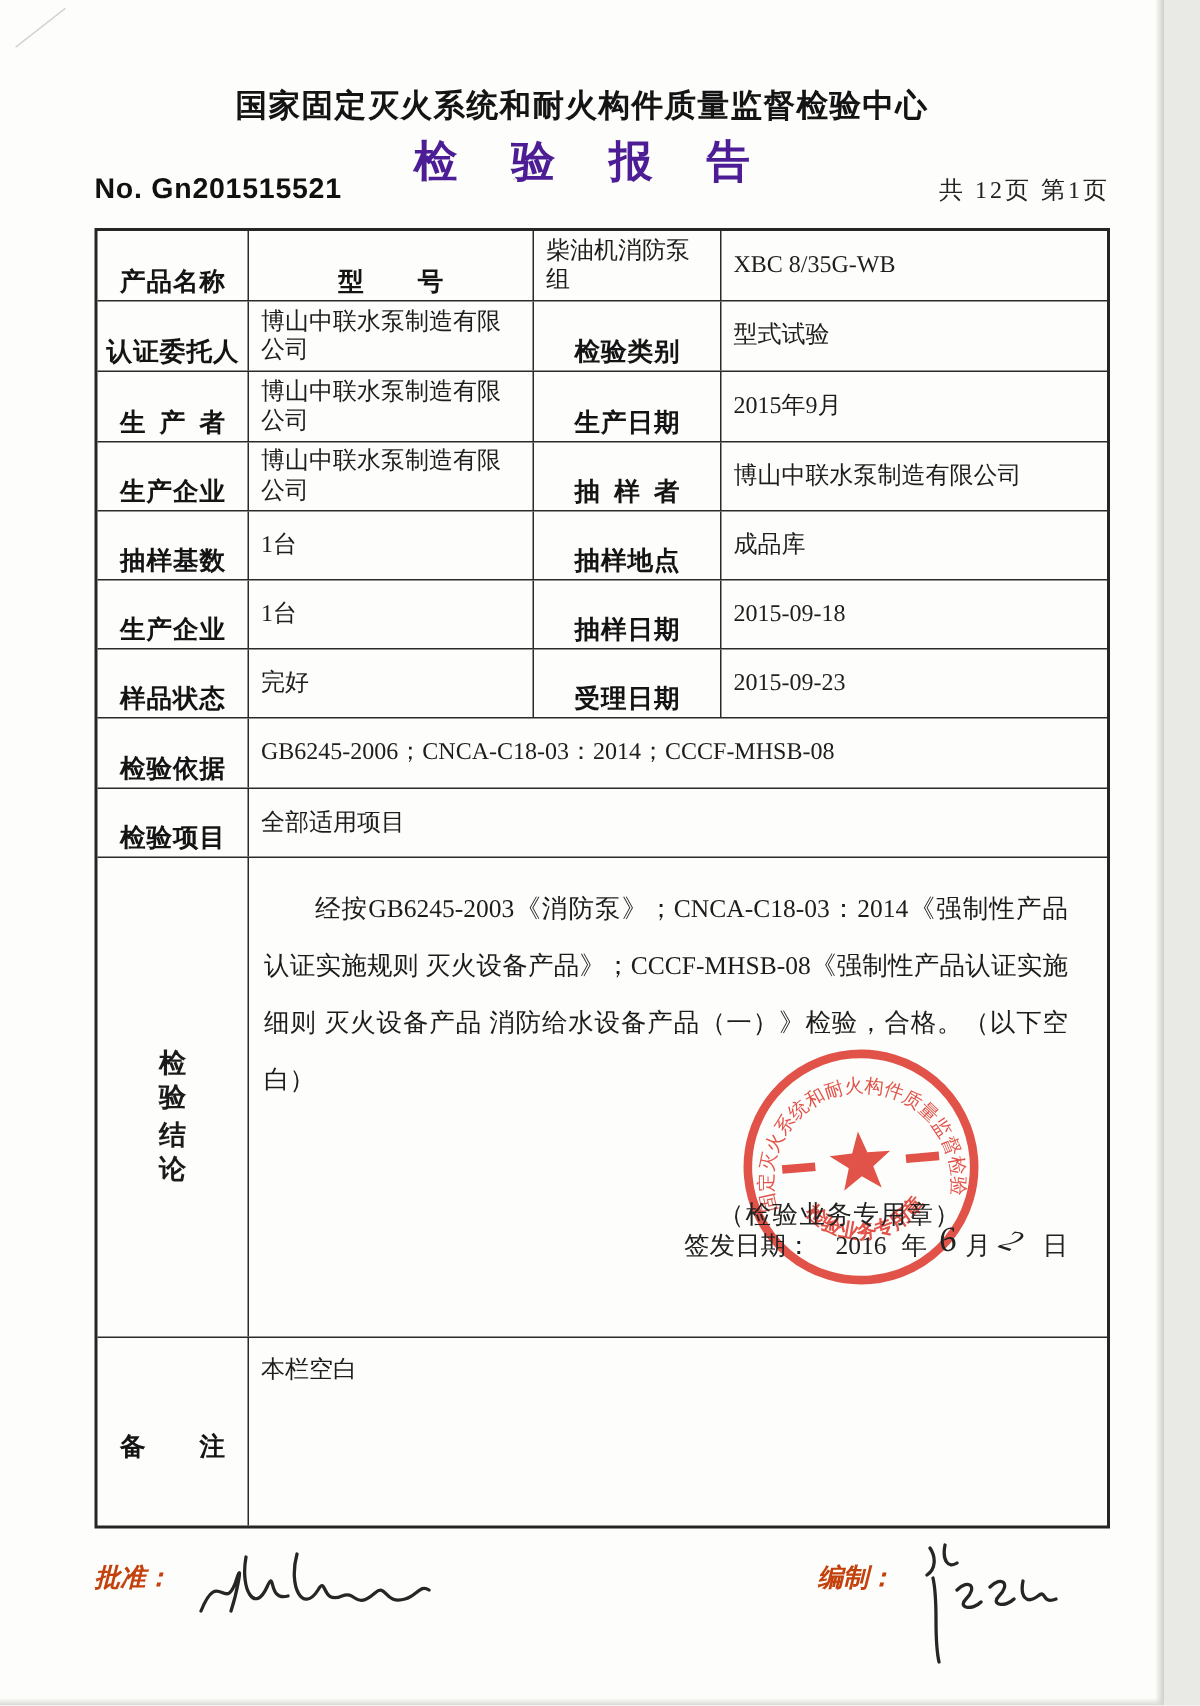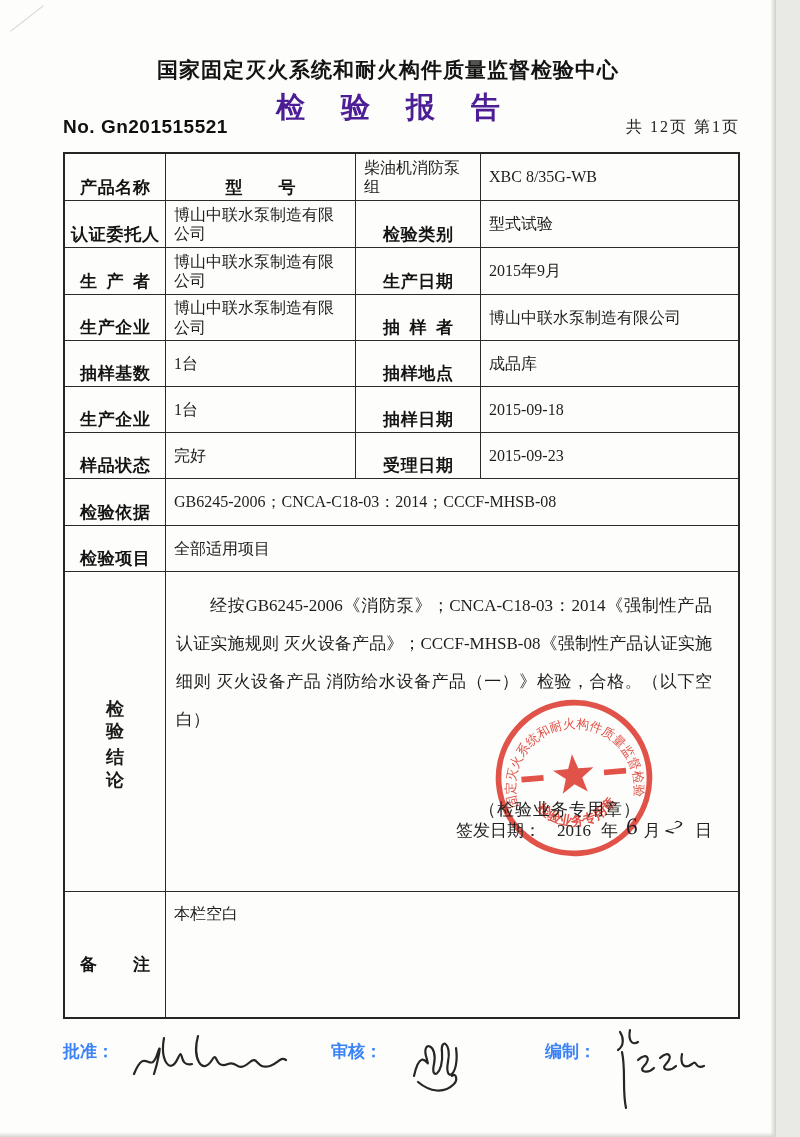--- a/index.html
+++ b/index.html
@@ -100,21 +100,21 @@
   }
   .hw.day { transform:rotate(18deg) skewX(-20deg); font-size:21px; }
 
   .remark-val { align-items:flex-start; padding-top:12px; }
 
   
   .footer { position:absolute; top:1026px; left:63px; width:690px; height:90px; }
   .sig-group { position:absolute; display:flex; align-items:flex-start; }
   .sig-label {
     font-family:"Liberation Sans", sans-serif; font-weight:bold;
-    font-size:17px; margin-top:14px; color:#3b82f6; white-space:nowrap;
+    font-size:17px; margin-top:14px; color:#c2410c; white-space:nowrap;font-style:italic;
   }
   .sig-group svg { margin-left:6px; }
   .g-approve { left:0; } .g-review { left:268px; } .g-prepare { left:482px; }
   .sig-ink { stroke:#262626; stroke-width:2.2; fill:none;
     stroke-linecap:round; stroke-linejoin:round; }
 </style>
 </head>
 <body>
 
 <div class="page">
@@ -214,21 +214,21 @@
           <span>检验项目</span>
         </div>
       <div class="cell val">全部适用项目</div>
     </div>
 
     <div class="row two h320">
       <div class="cell vlab">
           <span>检验结论</span>
         </div>
       <div class="cell conclusion-cell">
-        <div class="conclusion-text">经按GB6245-2006《消防泵》；CNCA-C18-03：2014《强制性产品认证实施规则 灭火设备产品》；CCCF-MHSB-08《强制性产品认证实施细则 灭火设备产品 消防给水设备产品（一）》检验，合格。（以下空白）</div>
+        <div class="conclusion-text">经按GB6245-2003《消防泵》；CNCA-C18-03：2014《强制性产品认证实施规则 灭火设备产品》；CCCF-MHSB-08《强制性产品认证实施细则 灭火设备产品 消防给水设备产品（一）》检验，合格。（以下空白）</div>
 
         <div class="stamp-wrap">
           <svg viewBox="0 0 200 200">
             <defs>
               <path id="arcTop" d="M 29,129 A 73,73 0 1 1 171,129" fill="none"></path>
               <path id="arcBottom" d="M 50,131 A 60,60 0 0 0 150,131" fill="none"></path>
             </defs>
             <circle cx="100" cy="100" r="92" fill="none" stroke="currentColor" stroke-width="7"></circle>
             <text font-size="15.5" fill="currentColor" font-family="sans-serif">
               <textPath href="#arcTop" startOffset="50%" text-anchor="middle">国家固定灭火系统和耐火构件质量监督检验中心</textPath>
@@ -258,26 +258,20 @@
     </div>
   </div>
 
   <div class="footer">
     <div class="sig-group g-approve">
       <span class="sig-label">批准：</span>
       <svg width="190" height="72" viewBox="0 0 190 72">
         <path class="sig-ink" d="M14,48 C26,18 30,52 38,26 C42,14 38,36 34,48 M44,12 C40,34 50,50 58,32 C64,19 58,42 72,38 M78,10 C72,32 82,50 92,34 C98,24 94,44 108,38 C118,34 116,48 130,36 C138,29 136,44 150,40 C158,38 160,30 166,34"></path>
       </svg>
     </div>
-    <div class="sig-group g-review">
-      <span class="sig-label">审核：</span>
-      <svg width="100" height="80" viewBox="0 0 100 80">
-        <path class="sig-ink" d="M26,50 C34,14 44,52 38,30 C34,14 50,18 46,38 C42,56 56,48 54,26 C52,12 64,16 60,36 C56,58 72,50 68,22 M30,56 C42,66 56,68 66,58 C70,54 68,46 64,50"></path>
-      </svg>
-    </div>
     <div class="sig-group g-prepare">
       <span class="sig-label">编制：</span>
       <svg width="120" height="86" viewBox="0 0 120 86">
         <path class="sig-ink" d="M18,6 C22,12 22,20 16,24 M28,4 C26,14 30,20 36,16 M20,26 C24,44 20,64 24,82 M36,34 C44,26 50,32 42,40 C36,46 46,48 52,42 M58,32 C66,24 72,30 64,38 C58,44 68,46 74,40 M80,28 C78,38 82,44 90,38 C96,33 92,44 102,40"></path>
       </svg>
     </div>
   </div>
 
   <div class="edge-right"></div>
   <div class="edge-bottom"></div>

